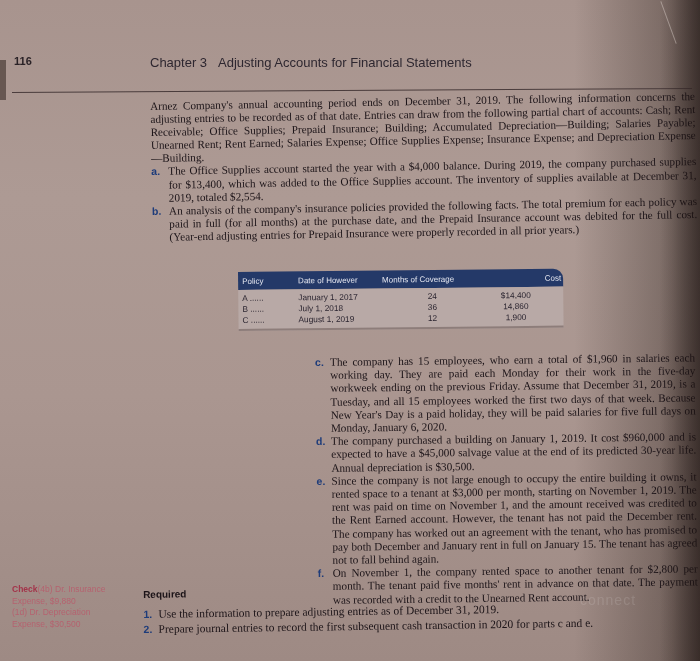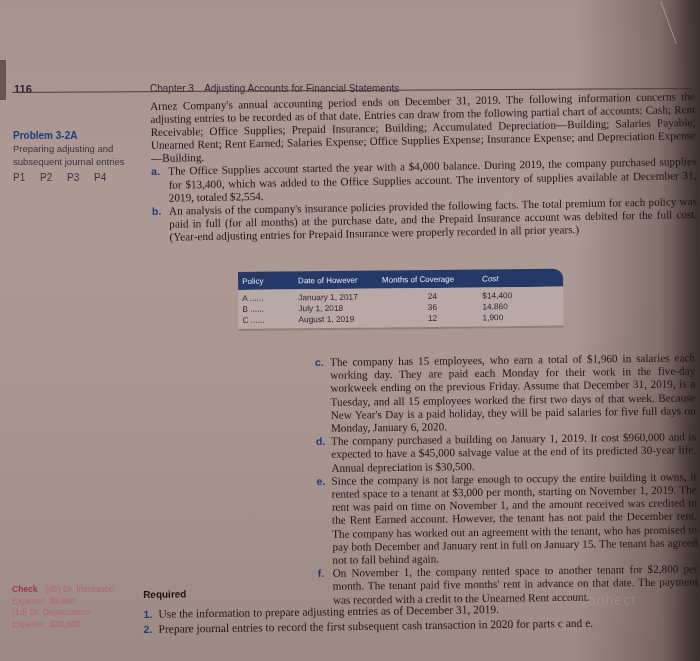--- a/index.html
+++ b/index.html
@@ -10,26 +10,26 @@
     }
     .page {
       position: absolute; left: 0; top: 0; width: 700px; height: 661px;
       background:
         linear-gradient(90deg, rgba(0,0,0,0) 0%, rgba(0,0,0,0) 82%, rgba(30,20,15,0.35) 96%, rgba(20,12,10,0.55) 100%),
         linear-gradient(180deg, #a8948e 0%, #ad9a94 30%, #aa9690 60%, #9e8a84 100%);
     }
     .left-edge {
       position: absolute; left: 0; top: 60px; width: 6px; height: 40px; background: #3a2d28; opacity: .6;
     }
-    .sans { font-family: "Liberation Sans", sans-serif; margin-top: 28px; }
+    .sans { font-family: "Liberation Sans", sans-serif; }
     .page-number {
       position: absolute; left: 14px; top: 55px; font-size: 11px; font-weight: bold; color: #2a2226;
     }
     .chapter-title {
-      position: absolute; left: 150px; top: 55px; font-size: 10px; color: #2e2730;
+      position: absolute; left: 150px; top: 55px; font-size: 13px; color: #2e2730;
     }
     .chapter-title span { margin-right: 8px; }
     .rule {
       position: absolute; left: 12px; top: 90px; width: 680px; height: 1px; background: #4a3c3c; transform: rotate(-0.35deg);
     }
     .problem-label {
       position: absolute; left: 13px; top: 101px; width: 130px; font-size: 9.5px; line-height: 13px; color: #3a3142;
     }
     .problem-label .title { font-weight: bold; color: #1e3c7a; font-size: 10px; }
     .problem-label .lo { margin-top: 3px; font-size: 10px; letter-spacing: 0; }
@@ -54,28 +54,28 @@
     }
     .tbl-head {
       background: #243968; color: #e4e6ef; font-size: 8px; height: 18px; display: flex; align-items: center;
       border-radius: 0 10px 0 0;
     }
     .tbl-body { background: #b8a9a6; padding: 3px 0 3px 0; border-bottom: 2px solid #8d7d7a; }
     .tbl-row { display: flex; font-size: 8.3px; line-height: 11px; color: #2b2530; }
     .c1 { width: 52px; padding-left: 4px; box-sizing: border-box; }
     .c2 { width: 92px; padding-left: 8px; box-sizing: border-box; }
     .c3 { width: 100px; text-align: center; }
-    .c4 { width: 81px; text-align: left; padding-right: 14px; box-sizing: border-box; }
+    .c4 { width: 81px; text-align: center; padding-right: 14px; box-sizing: border-box; }
     .tbl-head .c3 { text-align: left; padding-left: 0; }
-    .tbl-head .c4 { padding-right: 23px; font-style: italic; }
+    .tbl-head .c4 { text-align: right; padding-right: 2px; }
     .check-note {
       position: absolute; left: 12px; top: 584px; width: 125px; font-size: 8.5px; line-height: 11.5px; color: #b5626f;
       font-family: "Liberation Sans", sans-serif;
     }
-    .check-note .check-label { font-weight: bold; color: #a3344a; margin-right: 8px; }
+    .check-note .check-label { font-weight: bold; color: #a3344a; margin-right: 0; }
     .required-block {
       position: absolute; left: 143px; top: 589px; width: 555px; color: #1c1418;
       transform: rotate(-0.8deg); transform-origin: left top;
     }
     .required-title { font-family: "Liberation Sans", sans-serif; font-weight: bold; font-size: 10px; margin-bottom: 7px; }
     .req-item { position: relative; padding-left: 15px; font-size: 11.5px; line-height: 15px; }
     .req-item .num { position: absolute; left: 0; top: 0; font-family: "Liberation Sans", sans-serif; font-weight: bold; font-size: 10.5px; color: #1e3c7a; }
     .watermark {
       position: absolute; left: 568px; top: 592px; font-family: "Liberation Sans", sans-serif; font-size: 14px; color: rgba(255,255,255,0.12); letter-spacing: 1px; margin-left: 12px;
     }
@@ -93,31 +93,20 @@
 <div class="page">
   <div class="left-edge"></div>
 
   <div class="page-number sans">116</div>
   <div class="chapter-title sans">
     <span>Chapter 3</span>
     <span>Adjusting Accounts for Financial Statements</span>
   </div>
   <div class="rule"></div>
 
-  <div class="problem-label sans">
-    <div class="title">Problem 3-2A</div>
-    <div>Preparing adjusting and</div>
-    <div>subsequent journal entries</div>
-    <div class="lo">
-      <span>P1</span>
-      <span>P2</span>
-      <span>P3</span>
-      <span>P4</span>
-    </div>
-  </div>
 
   <div class="body-text">
     <p>Arnez Company's annual accounting period ends on December 31, 2019. The following information concerns the adjusting entries to be recorded as of that date. Entries can draw from the following partial chart of accounts: Cash; Rent Receivable; Office Supplies; Prepaid Insurance; Building; Accumulated Depreciation—Building; Salaries Payable; Unearned Rent; Rent Earned; Salaries Expense; Office Supplies Expense; Insurance Expense; and Depreciation Expense—Building.</p>
     <div class="item">
       <span class="letter">a.</span>
       <p>The Office Supplies account started the year with a $4,000 balance. During 2019, the company purchased supplies for $13,400, which was added to the Office Supplies account. The inventory of supplies available at December 31, 2019, totaled $2,554.</p>
     </div>
     <div class="item">
       <span class="letter">b.</span>
       <p>An analysis of the company's insurance policies provided the following facts. The total premium for each policy was paid in full (for all months) at the purchase date, and the Prepaid Insurance account was debited for the full cost. (Year-end adjusting entries for Prepaid Insurance were properly recorded in all prior years.)</p>

